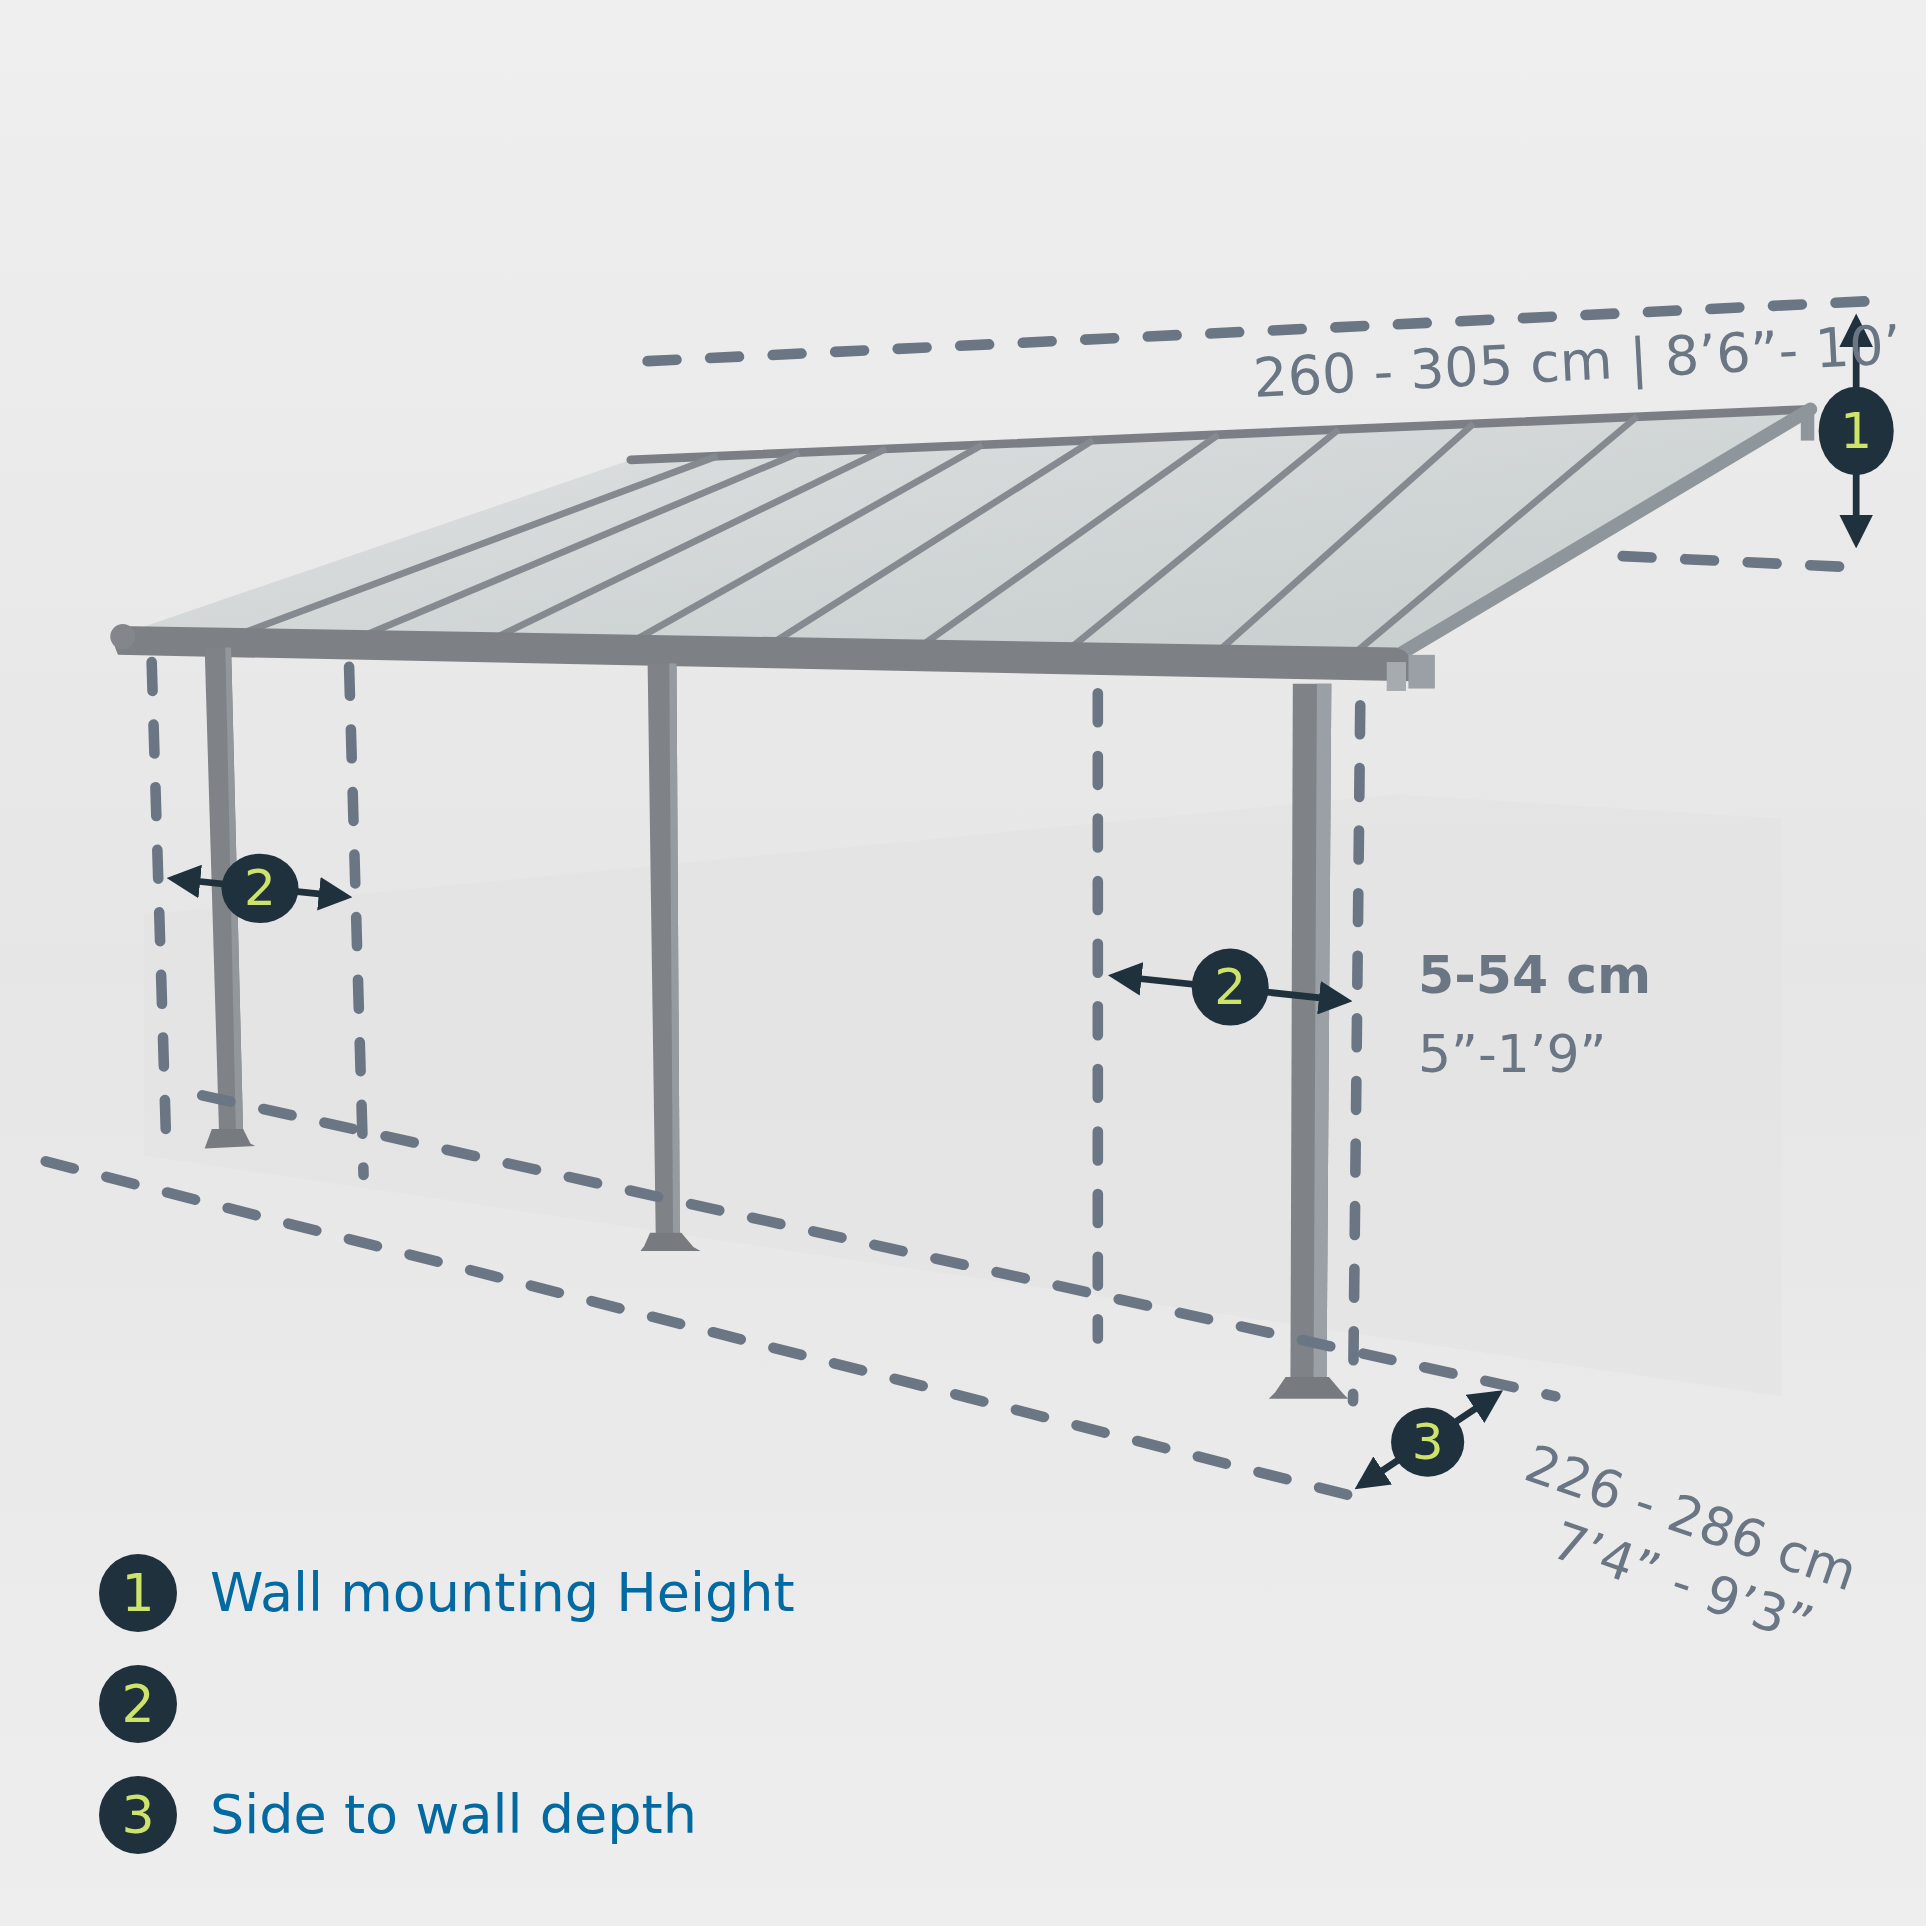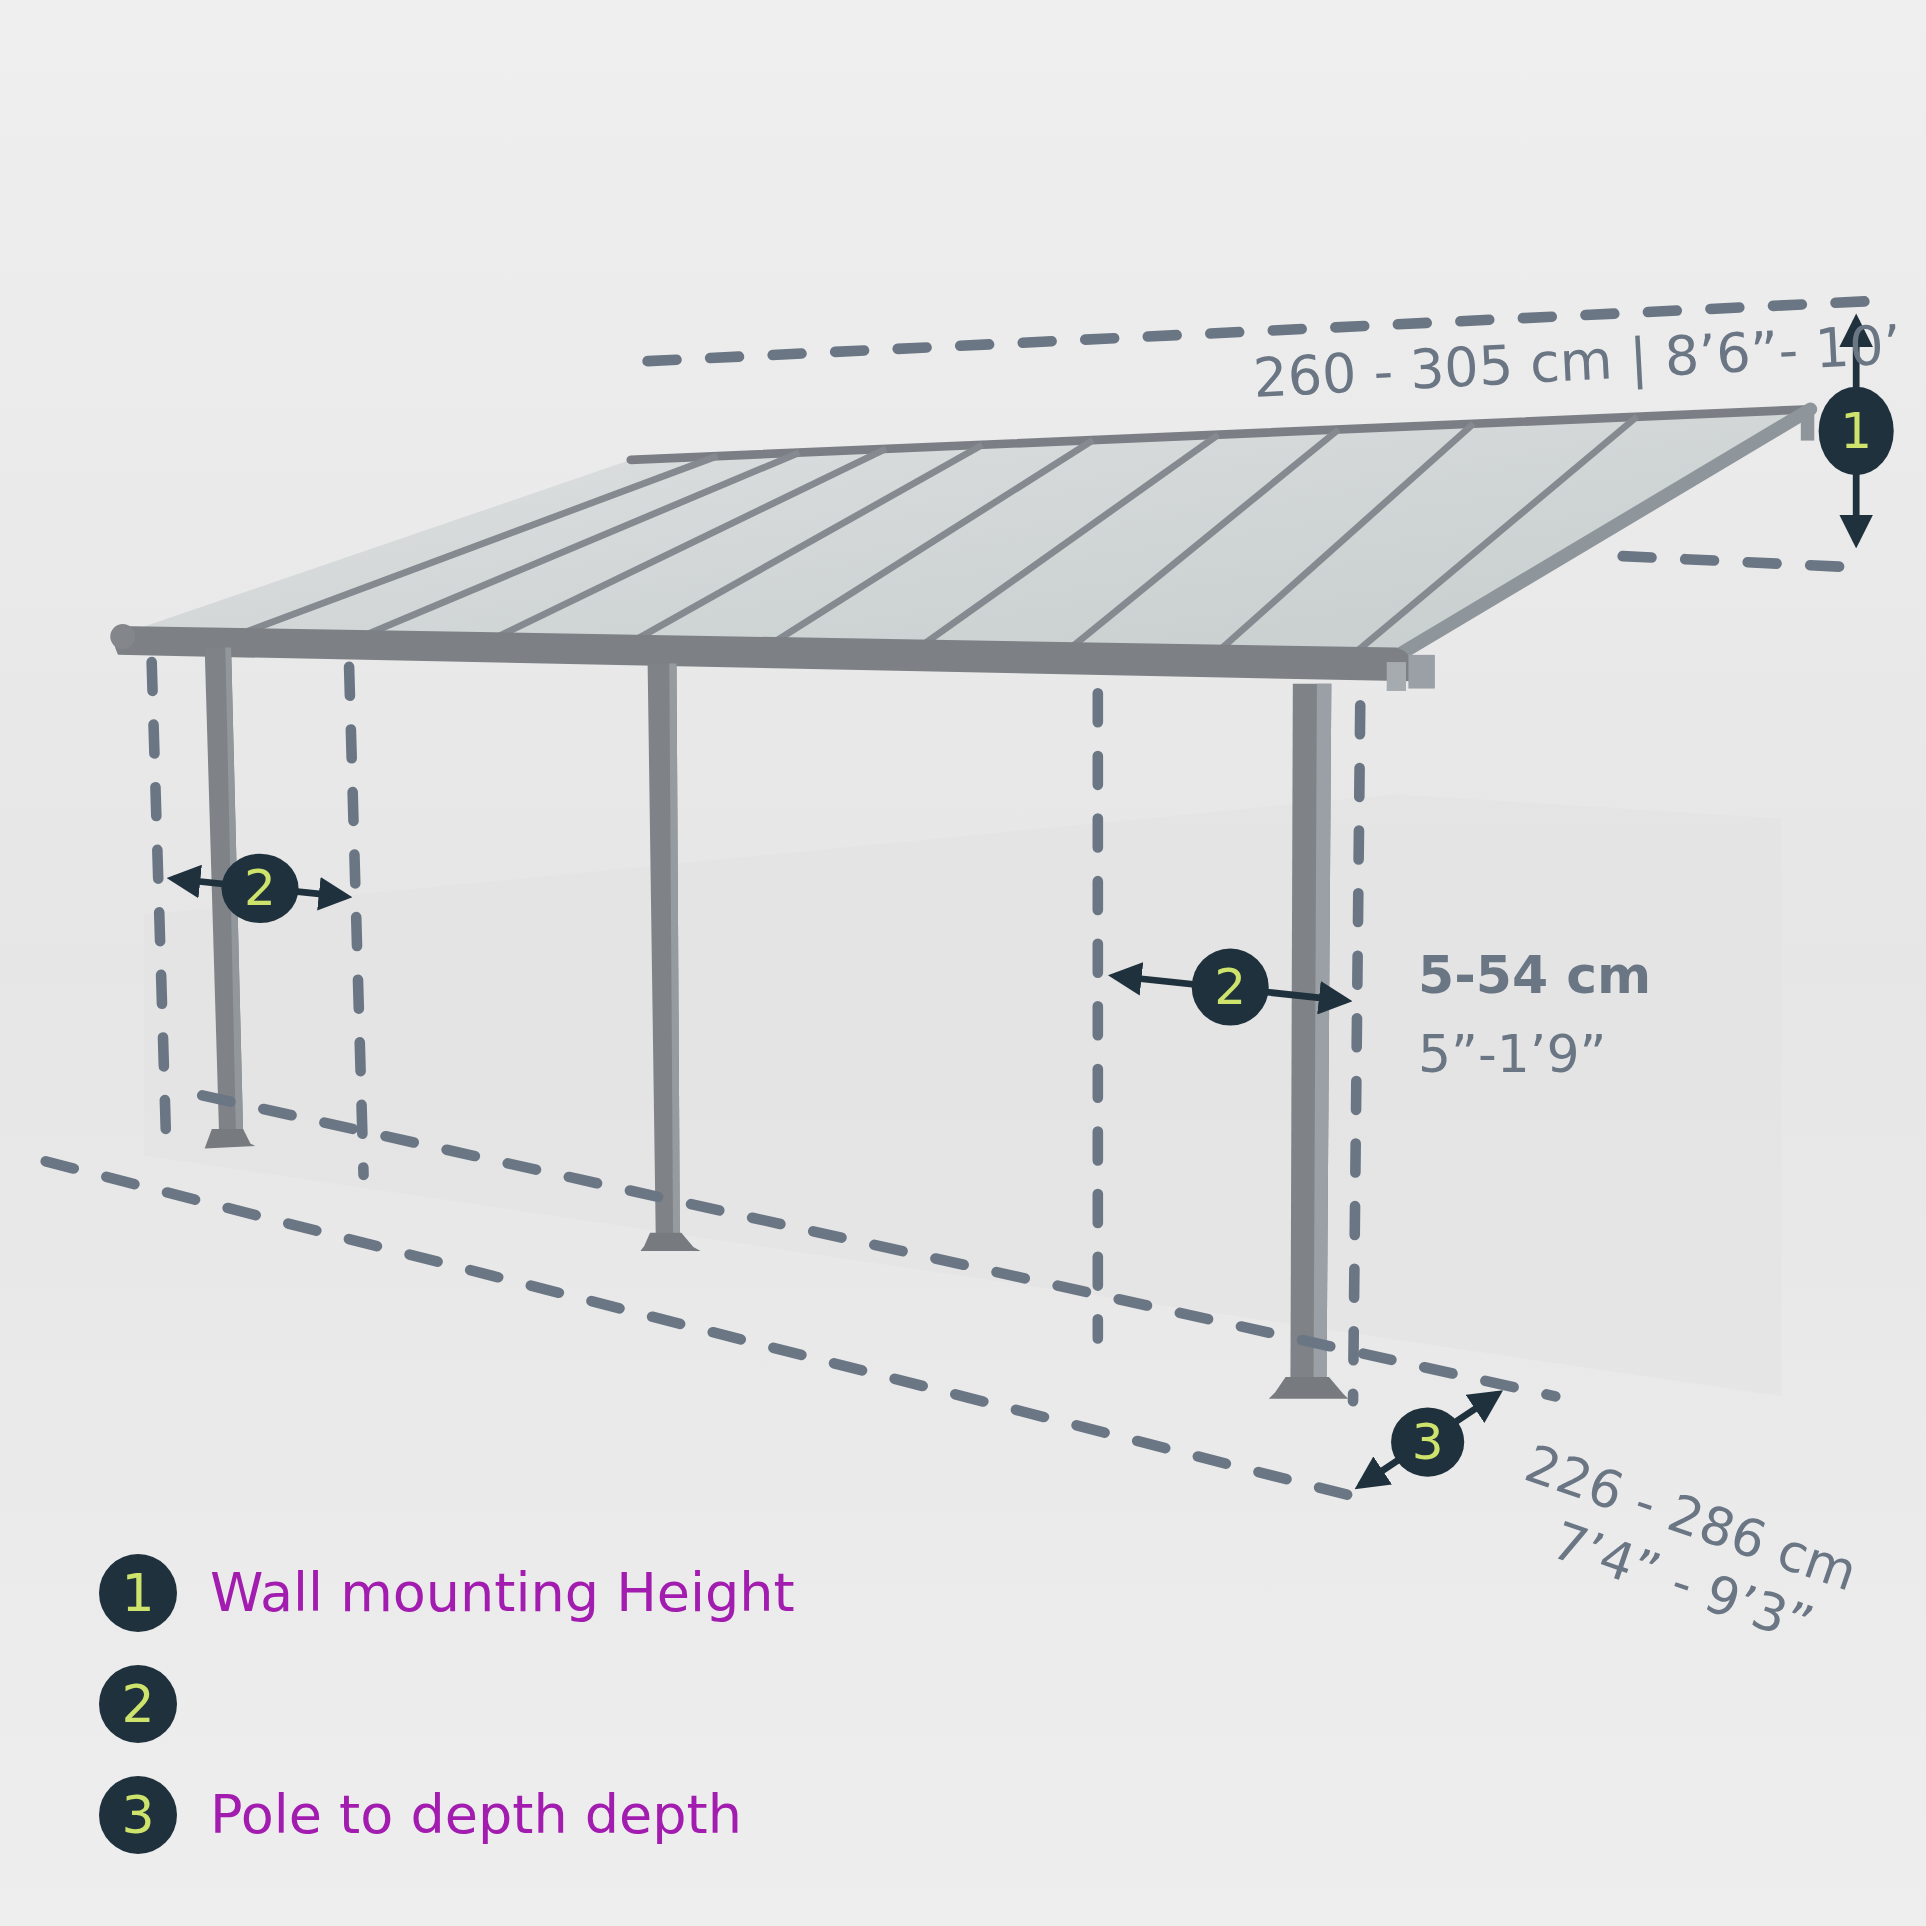--- a/index.html
+++ b/index.html
@@ -36,21 +36,21 @@
     color: #cde36b;
     display: flex; align-items: center; justify-content: center;
     font-family: "DejaVu Sans", sans-serif;
     font-size: 52px;
     flex: 0 0 auto;
   }
   .legend-label {
     margin-left: 33px;
     font-family: "DejaVu Sans", sans-serif;
     font-size: 54px;
-    color: #a21caf;
+    color: #0369a1;
     white-space: nowrap;
   }
   .badge-num {
     font-family: "DejaVu Sans", sans-serif;
     fill: #cde36b;
     font-size: 104px;
     text-anchor: middle;
     dominant-baseline: central;
   }
 </style>
@@ -169,17 +169,17 @@
   <div class="legend">
     <div class="legend-row">
       <div class="legend-badge">1</div>
       <div class="legend-label">Wall mounting Height</div>
     </div>
     <div class="legend-row">
       <div class="legend-badge">2</div>
     </div>
     <div class="legend-row">
       <div class="legend-badge">3</div>
-      <div class="legend-label">Pole to depth depth</div>
+      <div class="legend-label">Side to wall depth</div>
     </div>
   </div>
 </div>
 
 
 </body></html>

